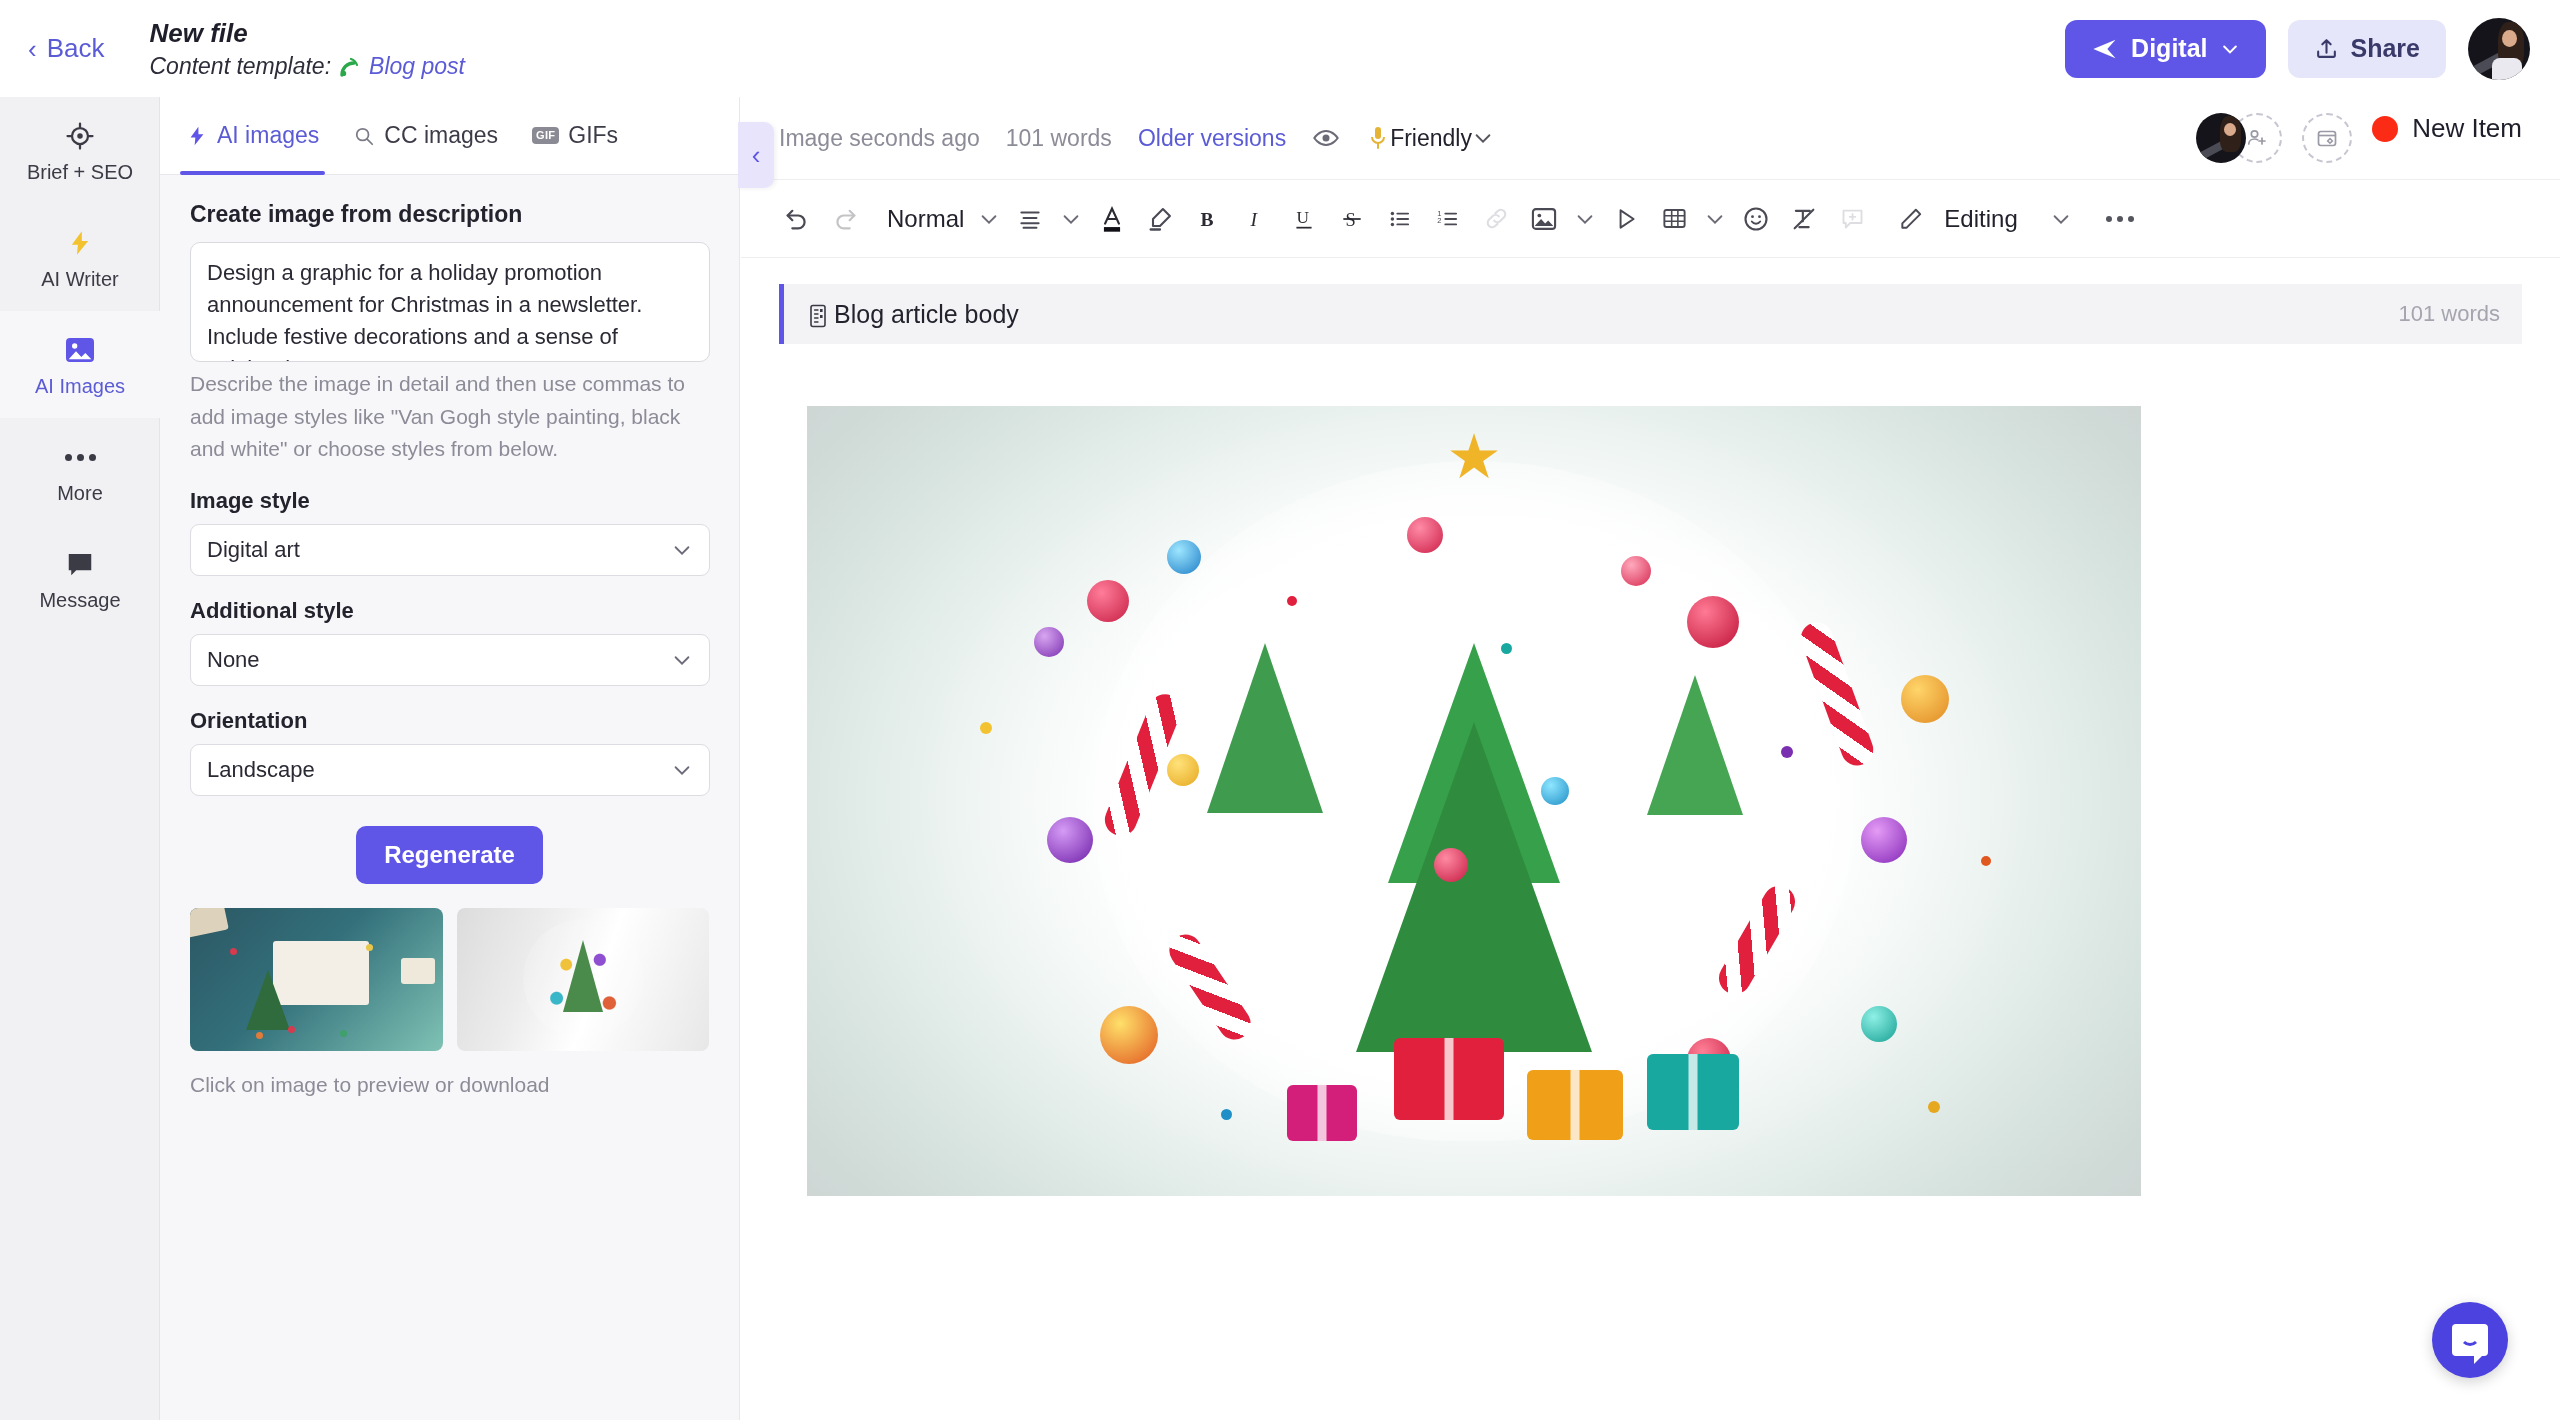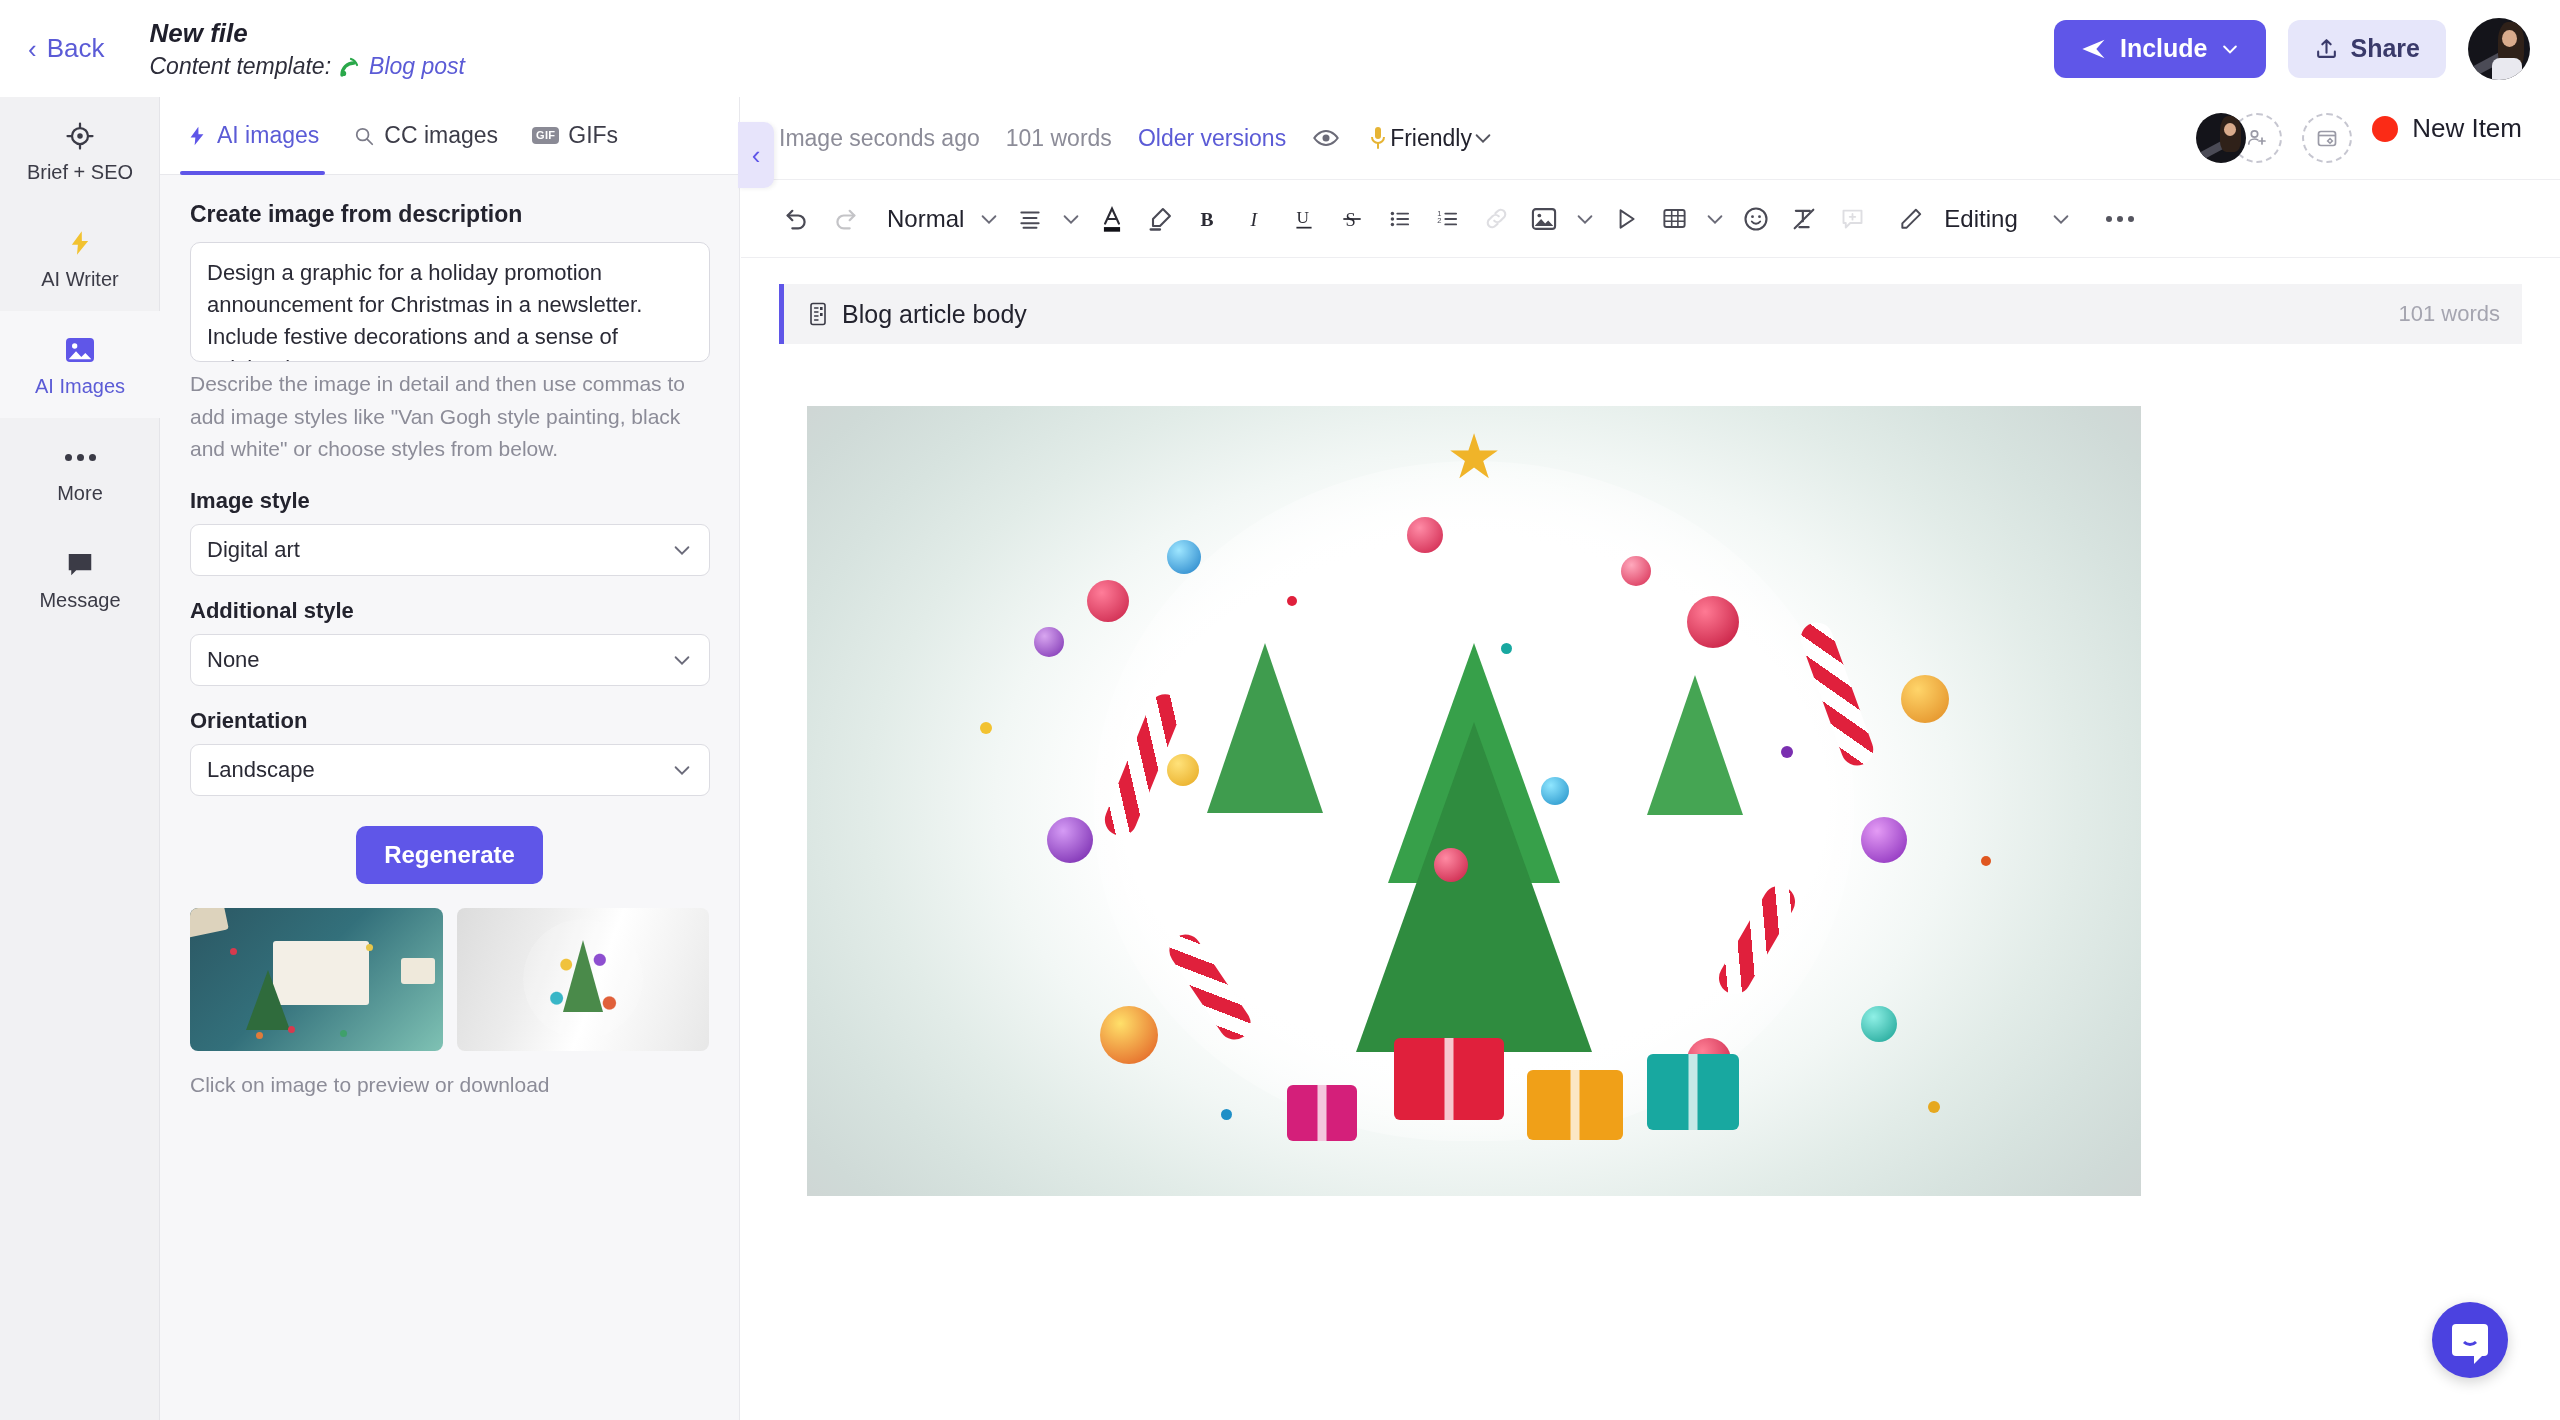--- a/index.html
+++ b/index.html
@@ -199,21 +199,21 @@
   .tb-editing { display:flex; align-items:center; gap:20px; cursor:pointer; font-size:24px; color:#22222d; flex:none;}
   .dots-h { display:flex; gap:5px; }
   .dots-h i { width:6px;height:6px;border-radius:50%;background:#55555f; display:block; }
 
   
   .article-area { padding: 26px 38px 0 38px; }
   .art-head {
     height: 60px; background: #f3f3f5; border-left: 5px solid #5f56e8;
     display: flex; align-items: center; padding: 0 22px;
   }
-  .art-head-title { display:flex; align-items:center; gap:12px; font-size: 25px; color:#23232e; }
+  .art-head-title { display:flex; align-items:flex-end; gap:4px; font-size: 25px; color:#23232e; }
   .art-words { margin-left: auto; font-size: 22px; color: #a5a5b0; }
 
   .img-wrap { margin-top: 62px; display: flex; }
   .gen-image {
     width: 1334px; height: 790px; margin-left: 28px; position: relative; overflow: hidden;
     background:
       radial-gradient(ellipse 78% 96% at 50% 50%, #ffffff 0%, #ffffff 34%, #f2f7f5 46%, #e2ece8 58%, #d7e3df 68%, #cfdad7 78%, #cfd2d2 88%, #cfd0d1 100%),
       linear-gradient(100deg, #d9c9cc 0%, #d6cfcf 14%, #cfd3d1 30%, #dfe8e4 55%, #e7efeb 75%, #dfe6e3 92%, #d7dedb 100%);
   }
   .gi-blob {
@@ -293,21 +293,21 @@
     </div>
   </div>
 
   <div class="topbar-right">
     <button class="btn-publish">
       <span>
         <svg width="28" height="28" viewBox="0 0 24 24">
             <path d="M2 12l19-8-7 8 7 8z" fill="#fff"></path>
           </svg>
       </span>
-      <span>Include</span>
+      <span>Digital</span>
       <span>
         <svg width="20" height="20" viewBox="0 0 24 24">
             <path d="M5 9l7 7 7-7" fill="none" stroke="#fff" stroke-width="2.4" stroke-linecap="round"></path>
           </svg>
       </span>
     </button>
 
     <button class="btn-share">
       <span>
         <svg width="25" height="25" viewBox="0 0 24 24">

